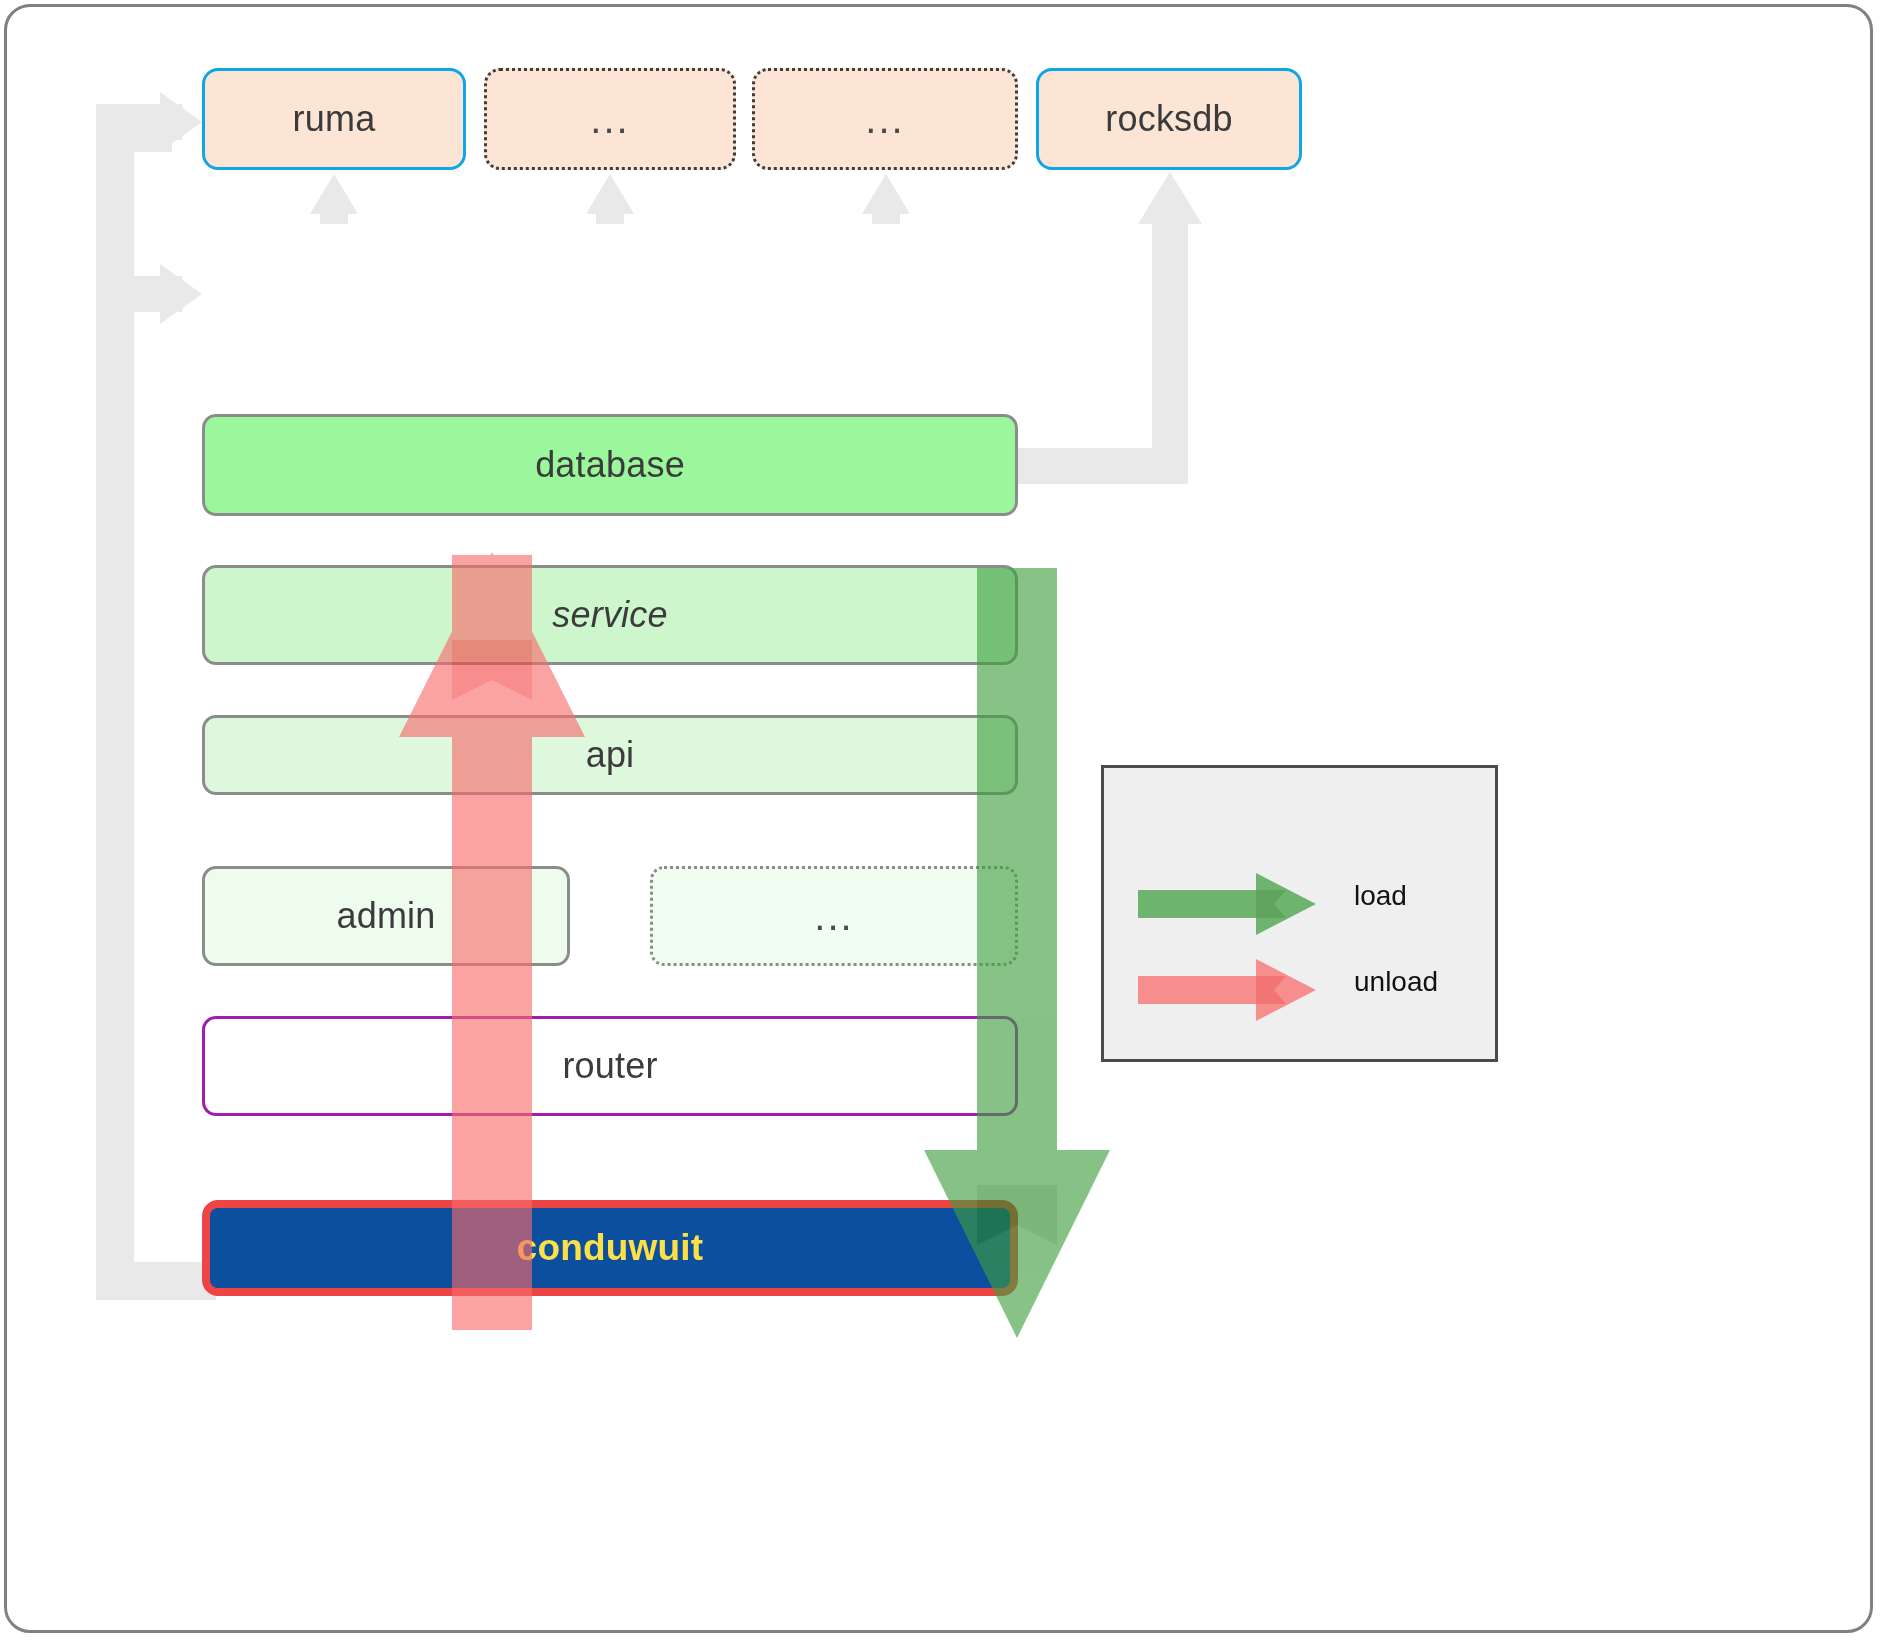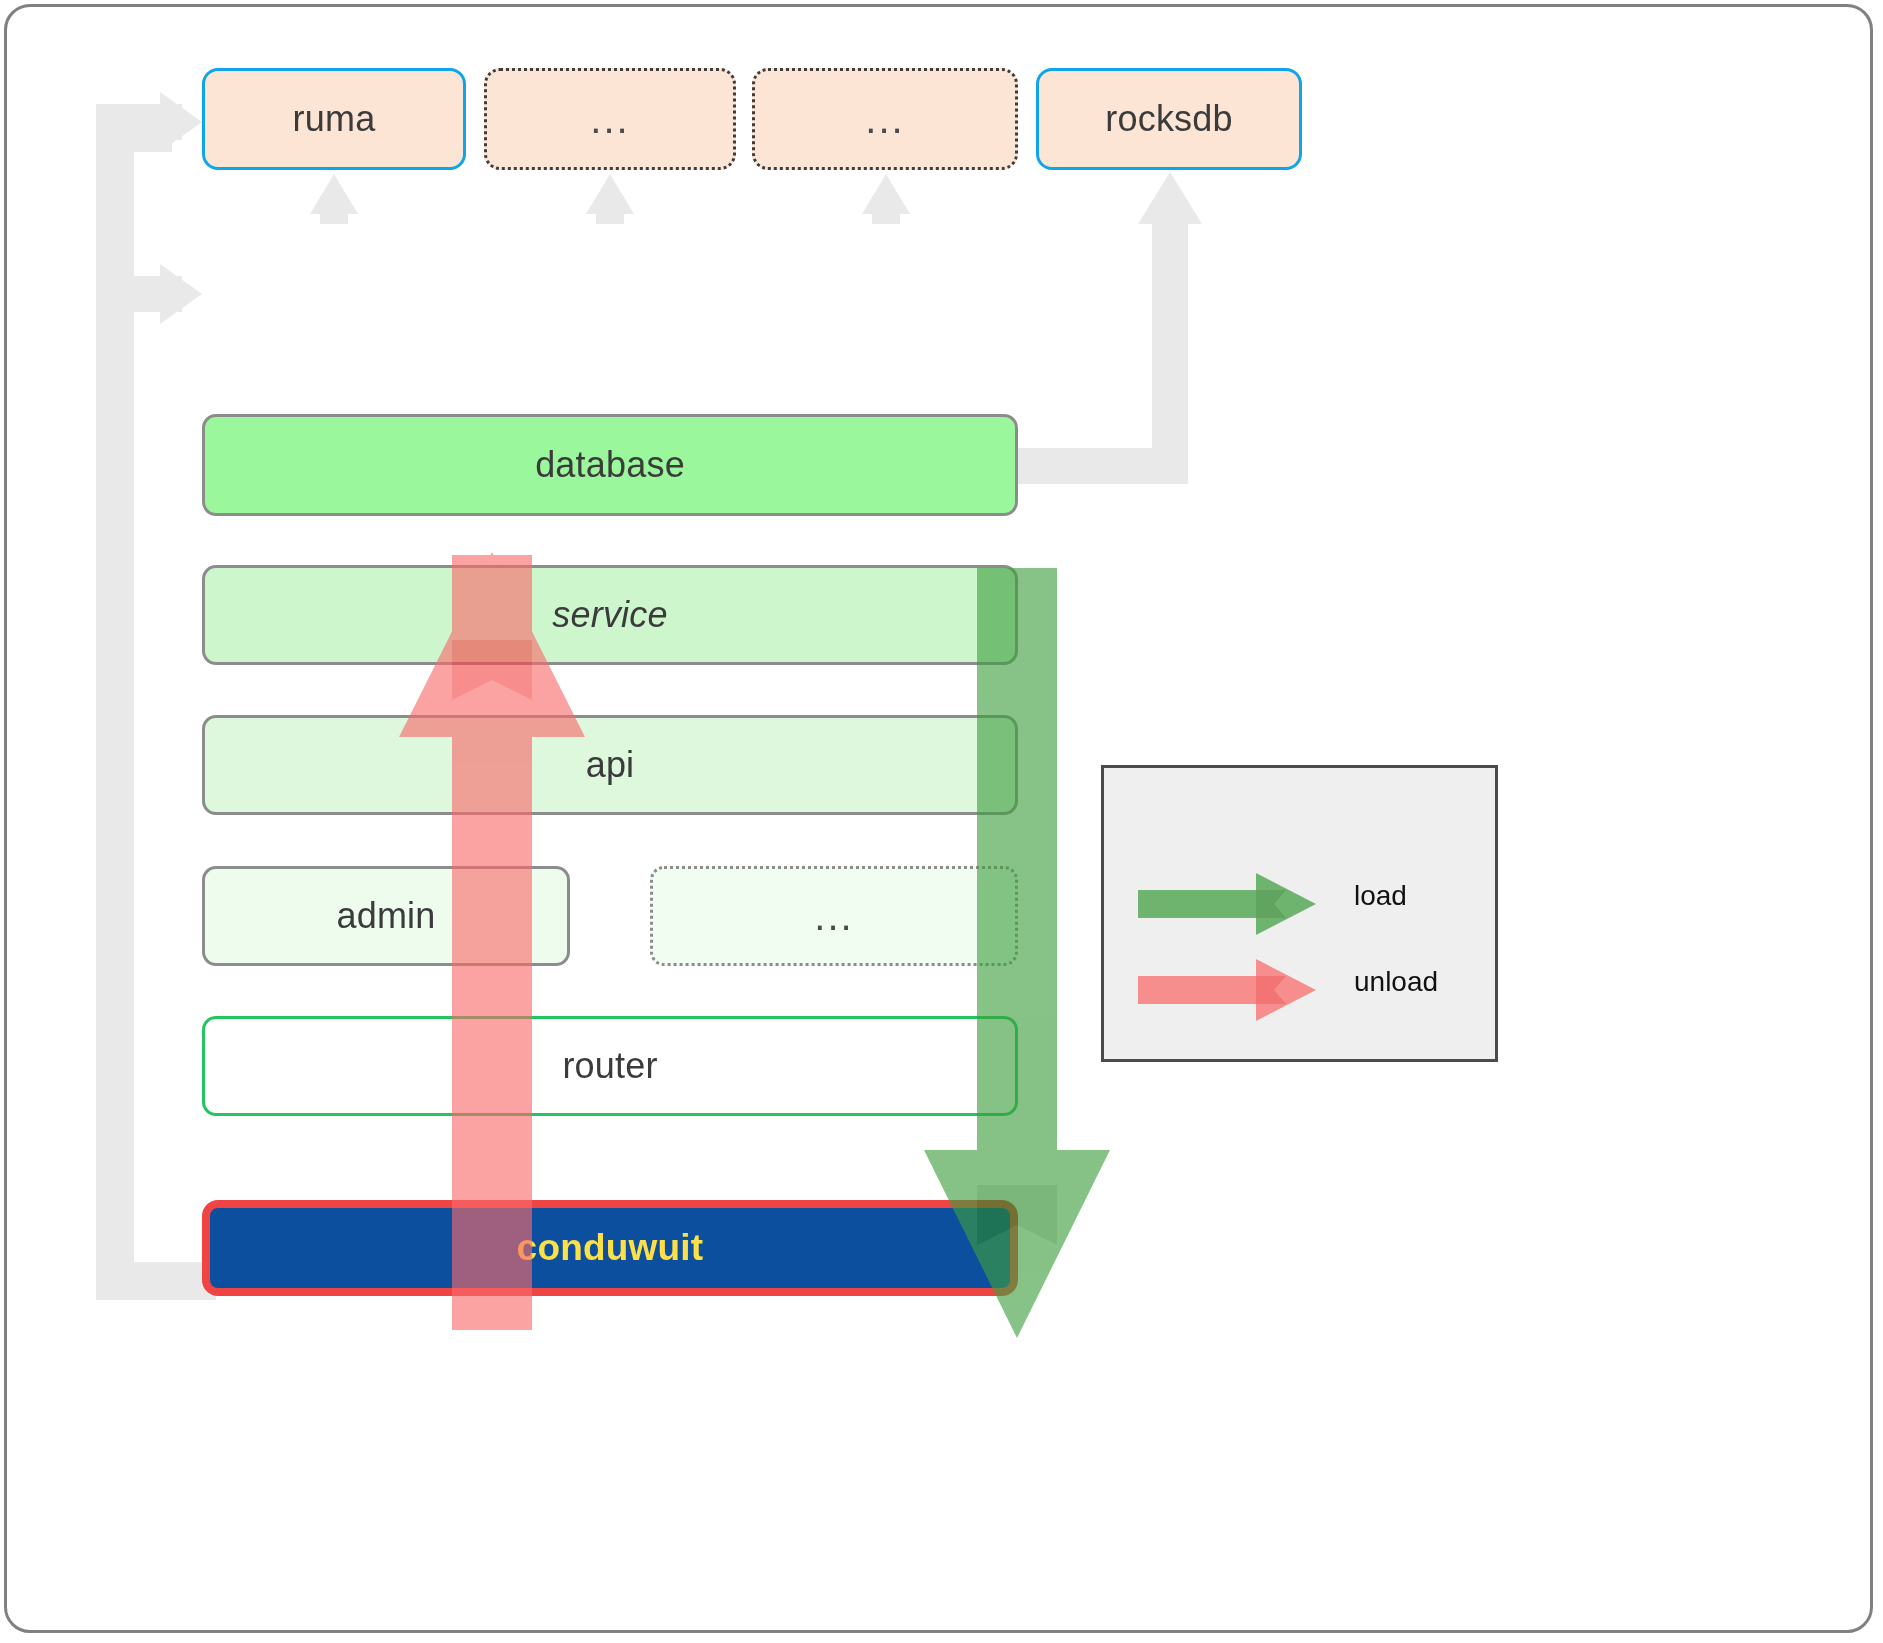--- a/index.html
+++ b/index.html
@@ -79,38 +79,38 @@
     background: #9bf79b;
     border: 3px solid #8c8c8c;
   }
   #box-service {
     left: 202px; top: 565px; width: 816px; height: 100px;
     background: #cdf6cd;
     border: 3px solid #8c8c8c;
     font-style: italic;
   }
   #box-api {
-    left: 202px; top: 715px; width: 816px; height: 100px;
+    left: 202px; top: 715px; width: 816px; height: 80px;
     background: #ddf8dd;
     border: 3px solid #8c8c8c;
   }
   #box-admin {
     left: 202px; top: 866px; width: 368px; height: 100px;
     background: #eefcee;
     border: 3px solid #8c8c8c;
   }
   #box-ellipsis {
     left: 650px; top: 866px; width: 368px; height: 100px;
     background: #f2fdf2;
     border: 3px dotted #8c8c8c;
   }
   #box-router {
     left: 202px; top: 1016px; width: 816px; height: 100px;
     background: #ffffff;
-    border: 3px solid #22c55e;
+    border: 3px solid #a21caf;
   }
   #box-conduwuit {
     left: 202px; top: 1200px; width: 816px; height: 96px;
     background: #0b4f9e;
     border: 8px solid #ef4444;
     border-radius: 16px;
     color: #fde047;
     font-weight: bold;
     font-size: 37px;
   }

